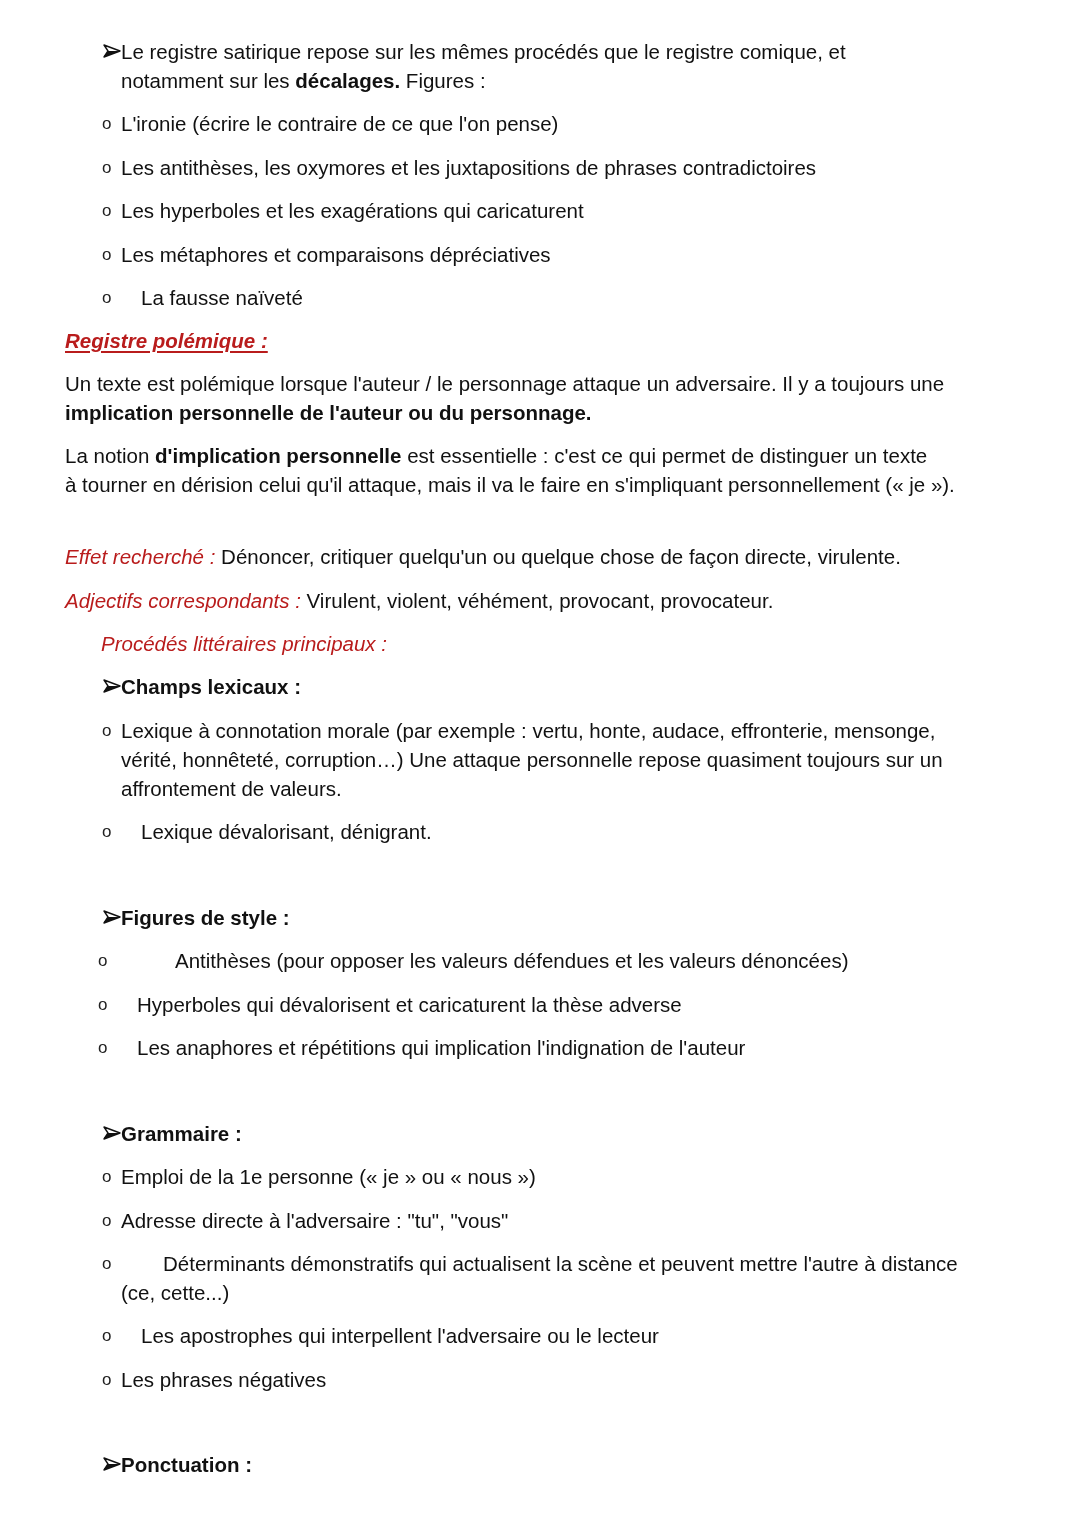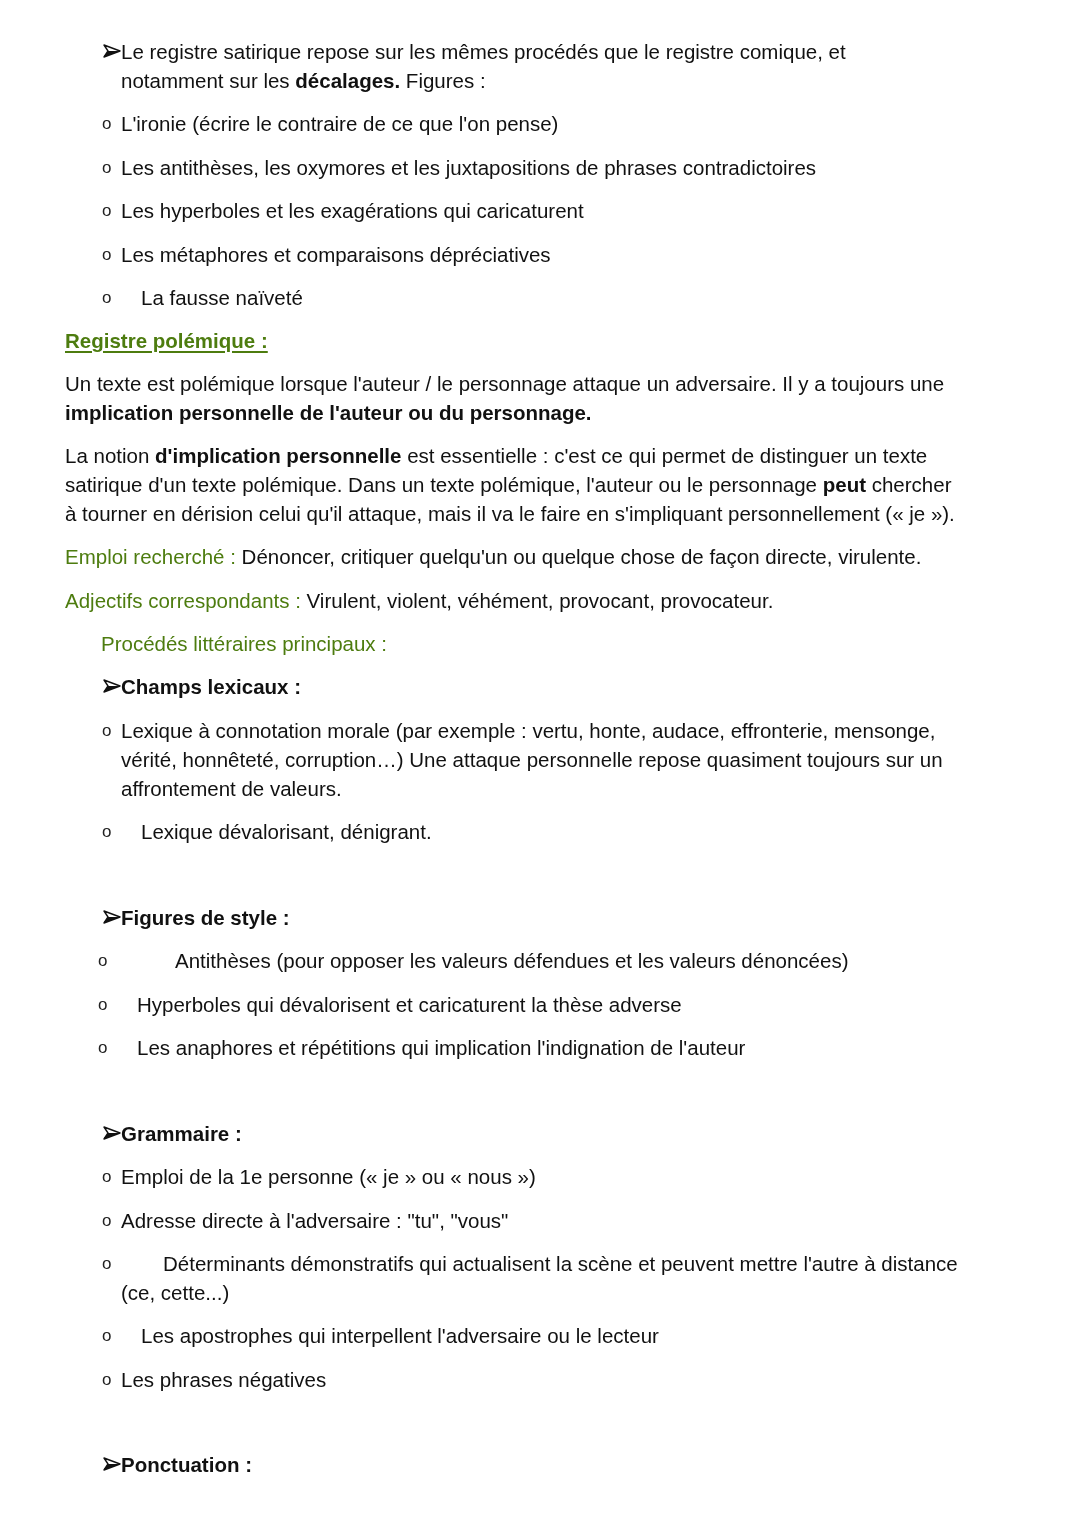--- a/index.html
+++ b/index.html
@@ -3,21 +3,21 @@
   <meta charset="utf-8">
   <style>
     html, body { margin: 0; padding: 0; background: #ffffff; }
     body {
       width: 1080px; height: 1527px; position: relative; overflow: hidden;
       font-family: "Liberation Sans", sans-serif; color: #111111;
       font-size: 20.5px;
     }
     .line { position: absolute; left: 0; right: 0; white-space: nowrap; line-height: 29px; }
     .bold { font-weight: bold; }
-    .red { color: #4d7c0f; }
+    .red { color: #b91c1c; font-style: italic; }
     .ul { text-decoration: underline; text-decoration-thickness: 2px; text-underline-offset: 3px; }
     .arrow { position: absolute; left: 102px; width: 20px; height: 20px; }
     .arrow svg { width: 20px; height: 20px; display: block; }
     .bullet { position: absolute; left: 102px; font-size: 17px; color: #222; }
     .txt { position: absolute; left: 121px; }
     .para { position: absolute; left: 65px; right: 60px; line-height: 29px; }
   </style>
 </head>
 <body>
 
@@ -59,26 +59,25 @@
   <span class="red bold ul">Registre polémique :</span>
 </div>
 
 <div class="para" style="top:369px;">
   <div>Un texte est polémique lorsque l'auteur / le personnage attaque un adversaire.  Il y a toujours une</div>
   <div class="bold">implication personnelle de l'auteur ou du personnage.</div>
 </div>
 
 <div class="para" style="top:441px;">
   <div><span>La notion </span><span class="bold">d'implication personnelle</span><span> est essentielle : c'est ce qui permet de distinguer un texte</span></div>
-  <div><span>satirique d'un texte polémique. Dans un texte polémique, l'auteur ou le personnage </span><span class="bold">peut</span><span> chercher</span></div>
   <div>à tourner en dérision celui qu'il attaque, mais il va le faire en s'impliquant personnellement (« je »).</div>
 </div>
 
 <div class="para" style="top:542px;">
-  <span class="red">Emploi recherché :</span><span> Dénoncer, critiquer quelqu'un ou quelque chose de façon directe, virulente.</span>
+  <span class="red">Effet recherché :</span><span> Dénoncer, critiquer quelqu'un ou quelque chose de façon directe, virulente.</span>
 </div>
 
 <div class="para" style="top:586px;">
   <span class="red">Adjectifs correspondants :</span><span> Virulent, violent, véhément, provocant, provocateur.</span>
 </div>
 
 <div class="para" style="top:629px;margin-left:36px;">
   <span class="red">Procédés littéraires principaux :</span>
 </div>
 

